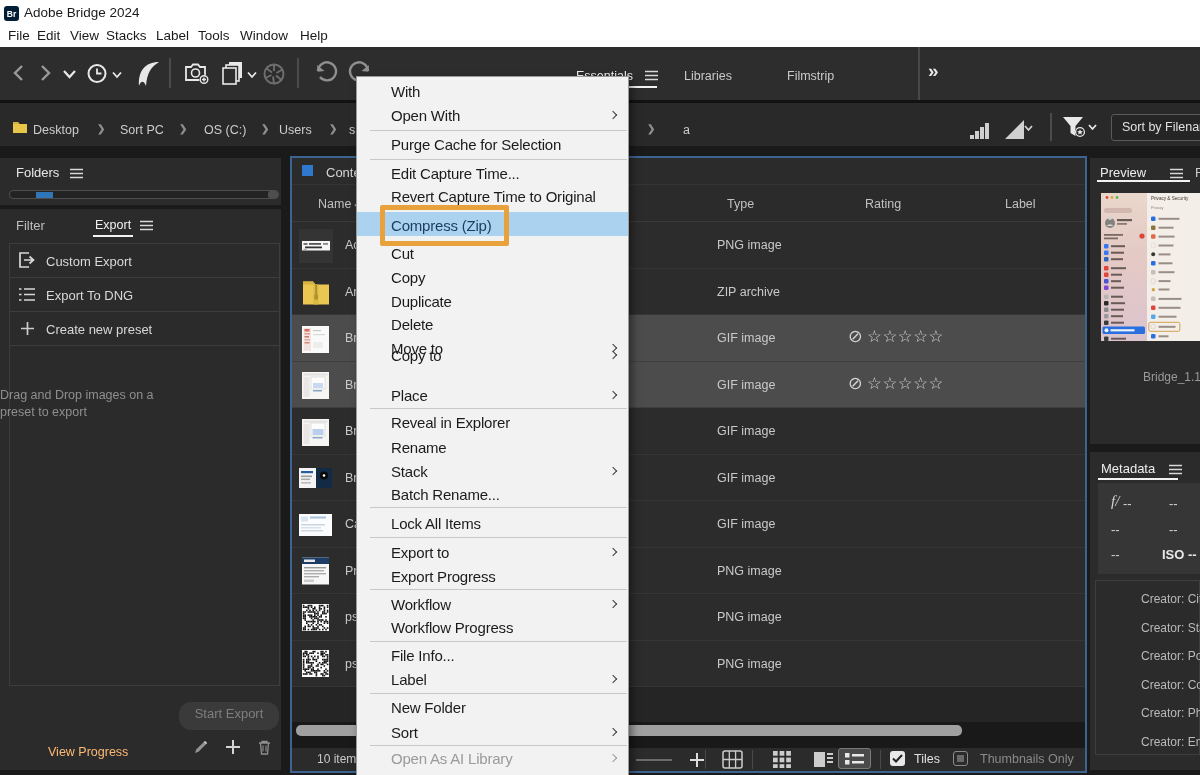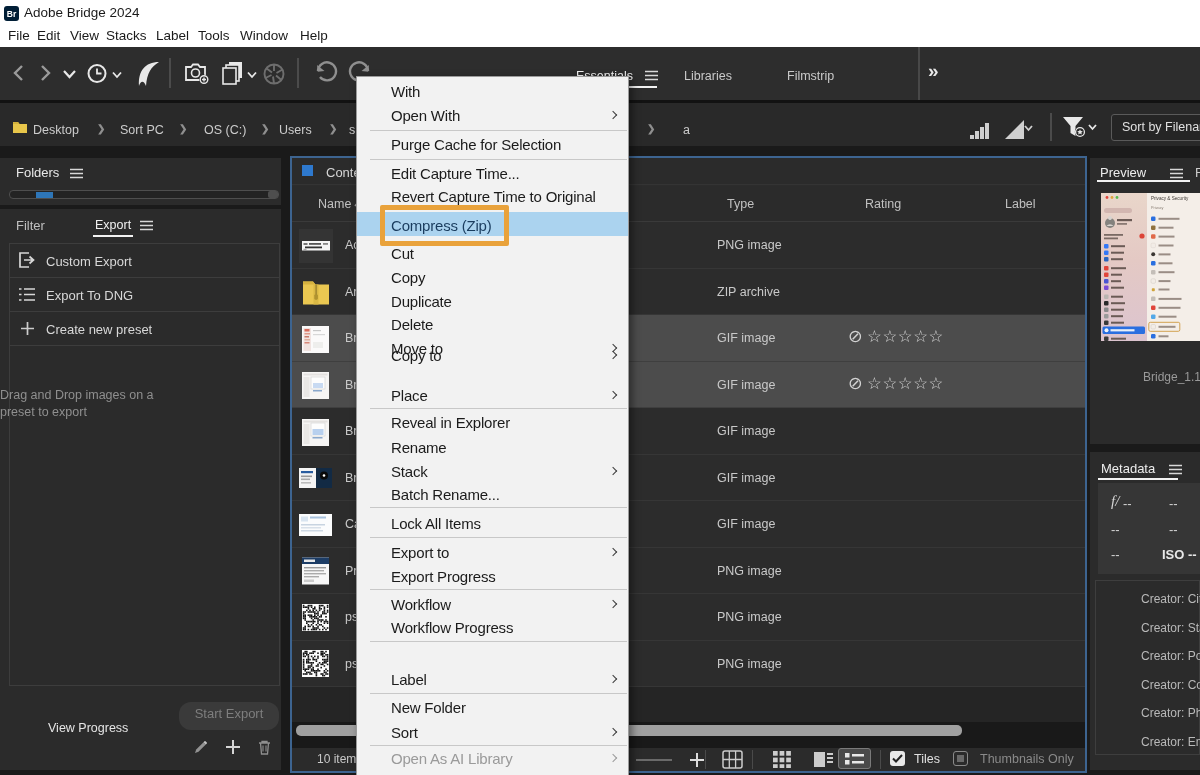--- a/index.html
+++ b/index.html
@@ -192,21 +192,21 @@
     <span class="abs" style="left:46px;top:79px;font-size:13px;color:#d8d8d8">Export To DNG</span>
     <div class="abs" style="left:9px;top:102px;width:270px;height:1px;background:#3d3d3d"></div>
     <svg class="ico" style="left:21px;top:113px" width="13" height="13" viewBox="0 0 13 13">
         <path d="M6.5 0 V13 M0 6.5 H13" stroke="#cccccc" stroke-width="1.7"></path>
       </svg>
     <span class="abs" style="left:46px;top:113px;font-size:13px;color:#d8d8d8">Create new preset</span>
     <div class="abs" style="left:9px;top:136px;width:270px;height:1px;background:#3d3d3d"></div>
     <div class="abs" style="left:0;top:178px;width:281px;text-align:left;font-size:12.5px;color:#8f8f8f;line-height:17px">Drag and Drop images on a<br>preset to export</div>
 
     <div class="abs" style="left:179px;top:493px;width:100px;height:28px;background:#3a3a3a;border-radius:12px;text-align:center;line-height:24px;font-size:13px;color:#7e7e7e">Start Export</div>
-    <span class="abs" style="left:48px;top:512px;font-size:12.5px;color:#e5e5e5">View Progress</span>
+    <span class="abs" style="left:48px;top:536px;font-size:12.5px;color:#fdba74">View Progress</span>
     <svg class="ico" style="left:193px;top:531px" width="15" height="15" viewBox="0 0 15 15">
       <path d="M2 13 L3.2 9.5 L10.5 2.2 L12.8 4.5 L5.5 11.8 Z" fill="#929292"></path>
       <path d="M10.5 2.2 L12.8 4.5 L13.8 3.5 Q14.3 3 13.8 2.5 L12.5 1.2 Q12 0.7 11.5 1.2 Z" fill="#c5c5c5"></path>
     </svg>
     <svg class="ico" style="left:226px;top:531px" width="14" height="14" viewBox="0 0 14 14">
         <path d="M7 0 V14 M0 7 H14" stroke="#d5d5d5" stroke-width="2"></path>
       </svg>
     <svg class="ico" style="left:258px;top:531px" width="13" height="15" viewBox="0 0 13 15">
       <path d="M1 3 h11 M4 3 V1.5 h5 V3 M2.5 3 l1 11 h6 l1-11" stroke="#8f8f8f" stroke-width="1.3" fill="none"></path>
       <path d="M5 5.5 v6 M8 5.5 v6" stroke="#8f8f8f" stroke-width="1.1"></path>
@@ -799,20 +799,21 @@
       <div class="mi" style="top:406.3px">Batch Rename...</div>
       <div class="msep" style="top:430px"></div>
       <div class="mi" style="top:435.4px">Lock All Items</div>
       <div class="msep" style="top:460.4px"></div>
       <div class="mi" style="top:463.9px">Export to<span class="arr"></span></div>
       <div class="mi" style="top:487.6px">Export Progress</div>
       <div class="msep" style="top:511.7px"></div>
       <div class="mi" style="top:515.7px">Workflow<span class="arr"></span></div>
       <div class="mi" style="top:539.4px">Workflow Progress</div>
       <div class="msep" style="top:563.5px"></div>
+      <div class="mi" style="top:567.4px">File Info...</div>
       <div class="mi" style="top:591.1px">Label<span class="arr"></span></div>
       <div class="msep" style="top:615.7px"></div>
       <div class="mi" style="top:619.2px">New Folder</div>
       <div class="mi" style="top:643.9px">Sort<span class="arr"></span></div>
       <div class="msep" style="top:668.4px"></div>
       <div class="mi" style="top:670px;color:#9a9a9a">Open As AI Library<span class="arr arrg"></span></div>
     </div>
 
   <div class="abs orange"></div>
 

